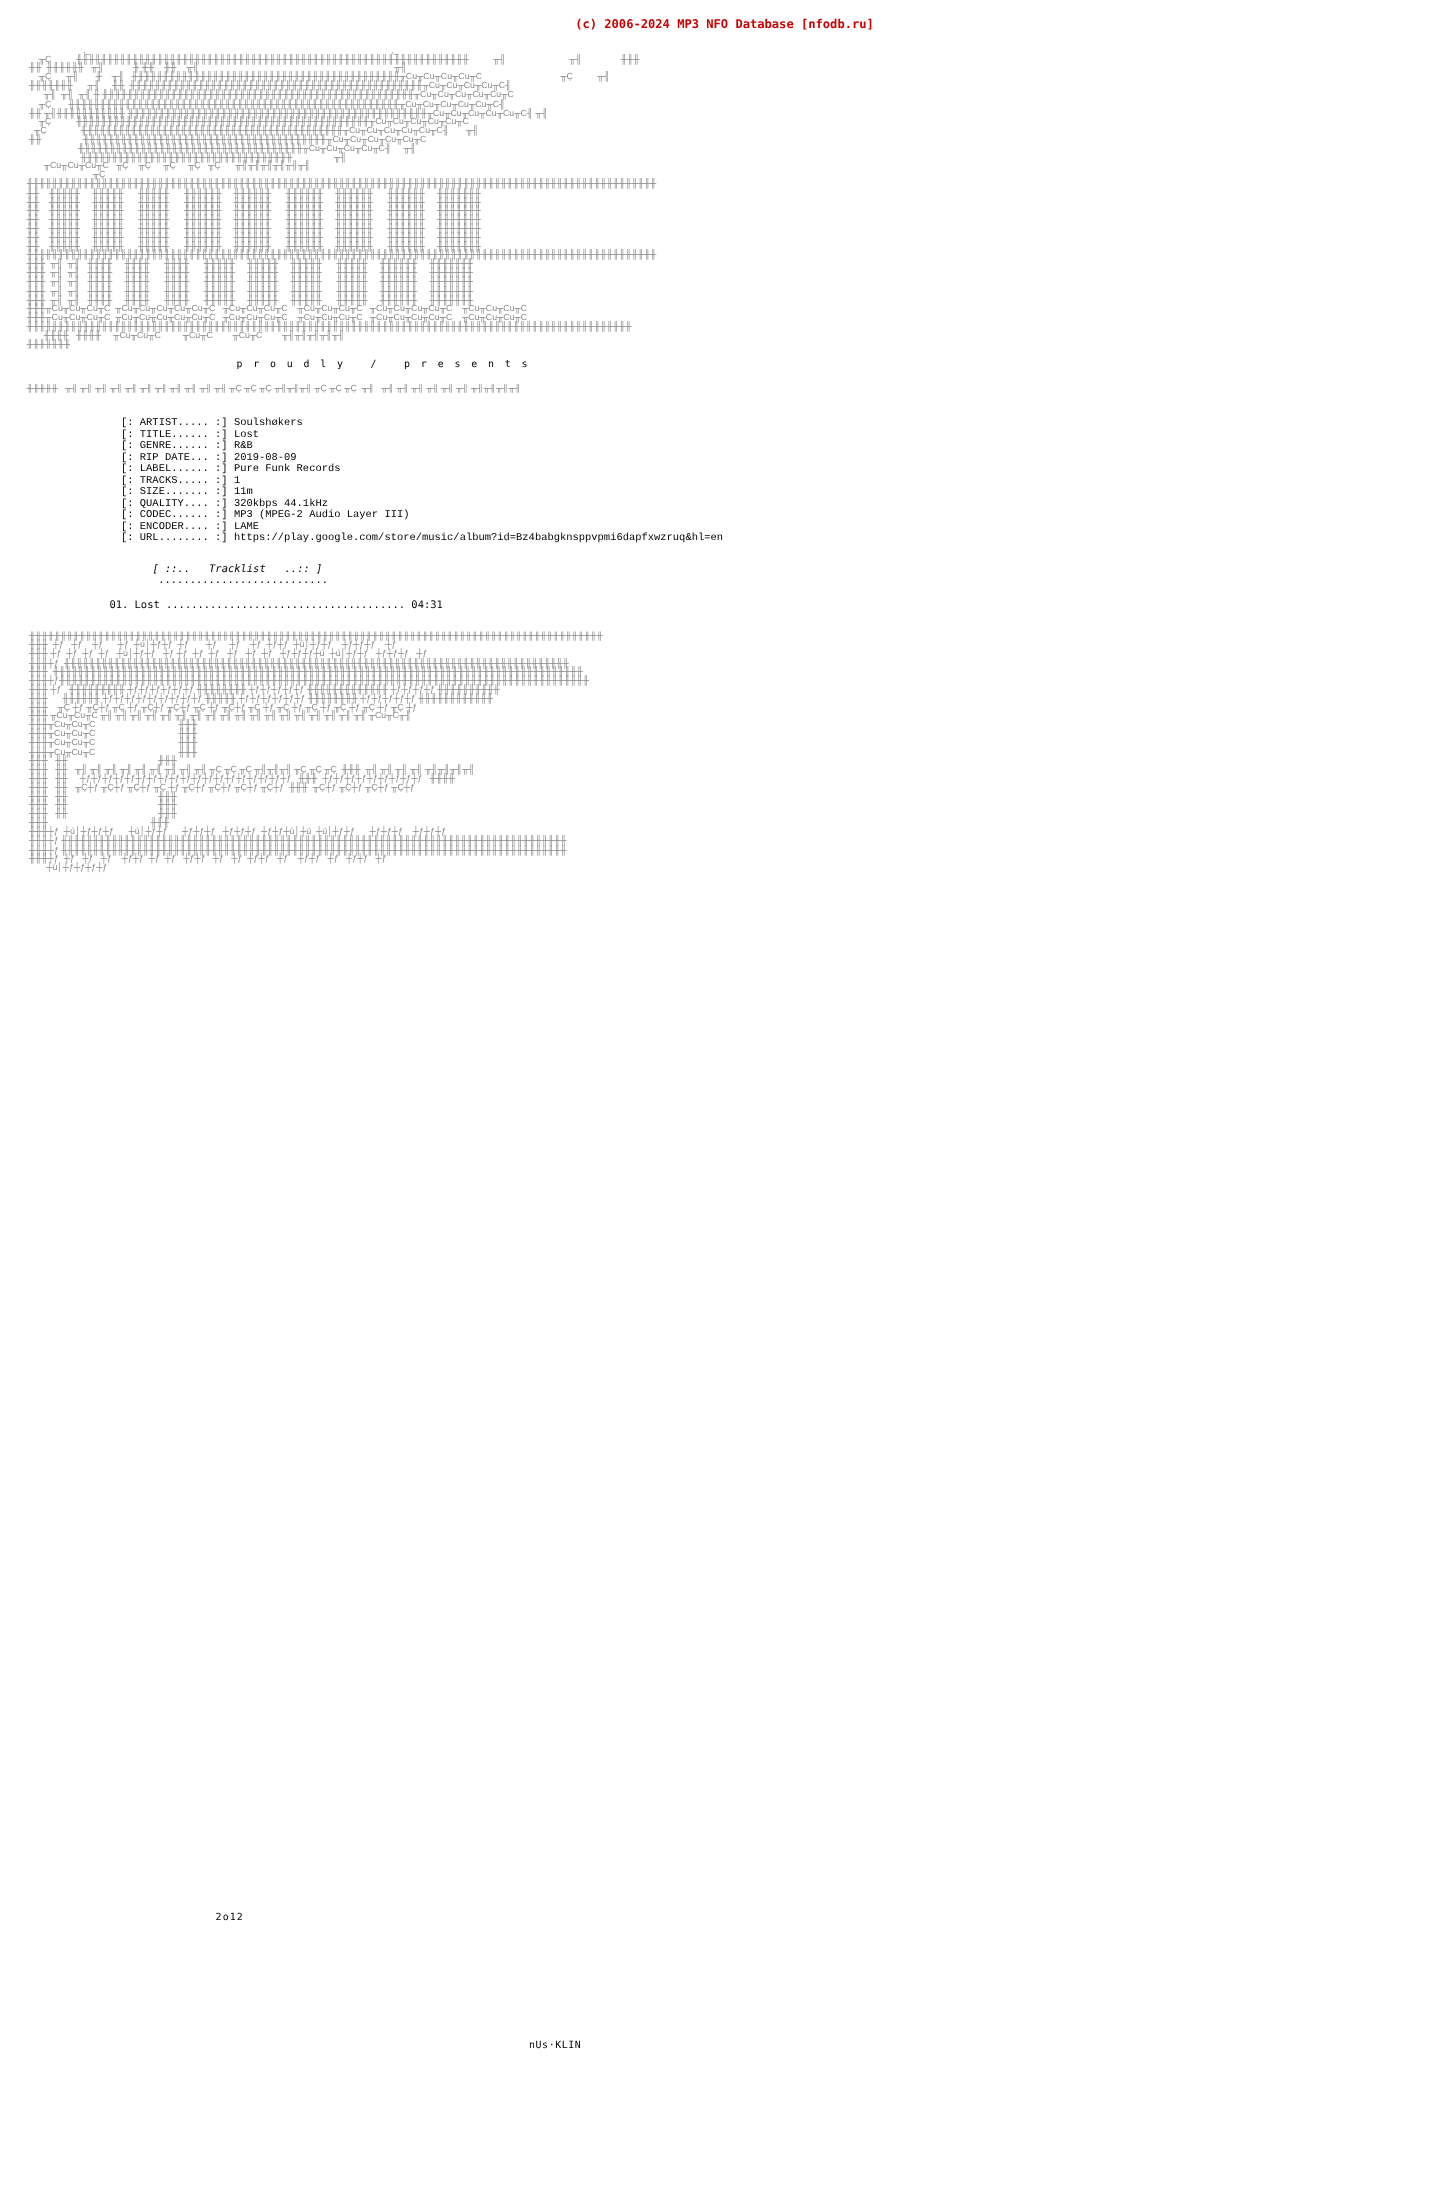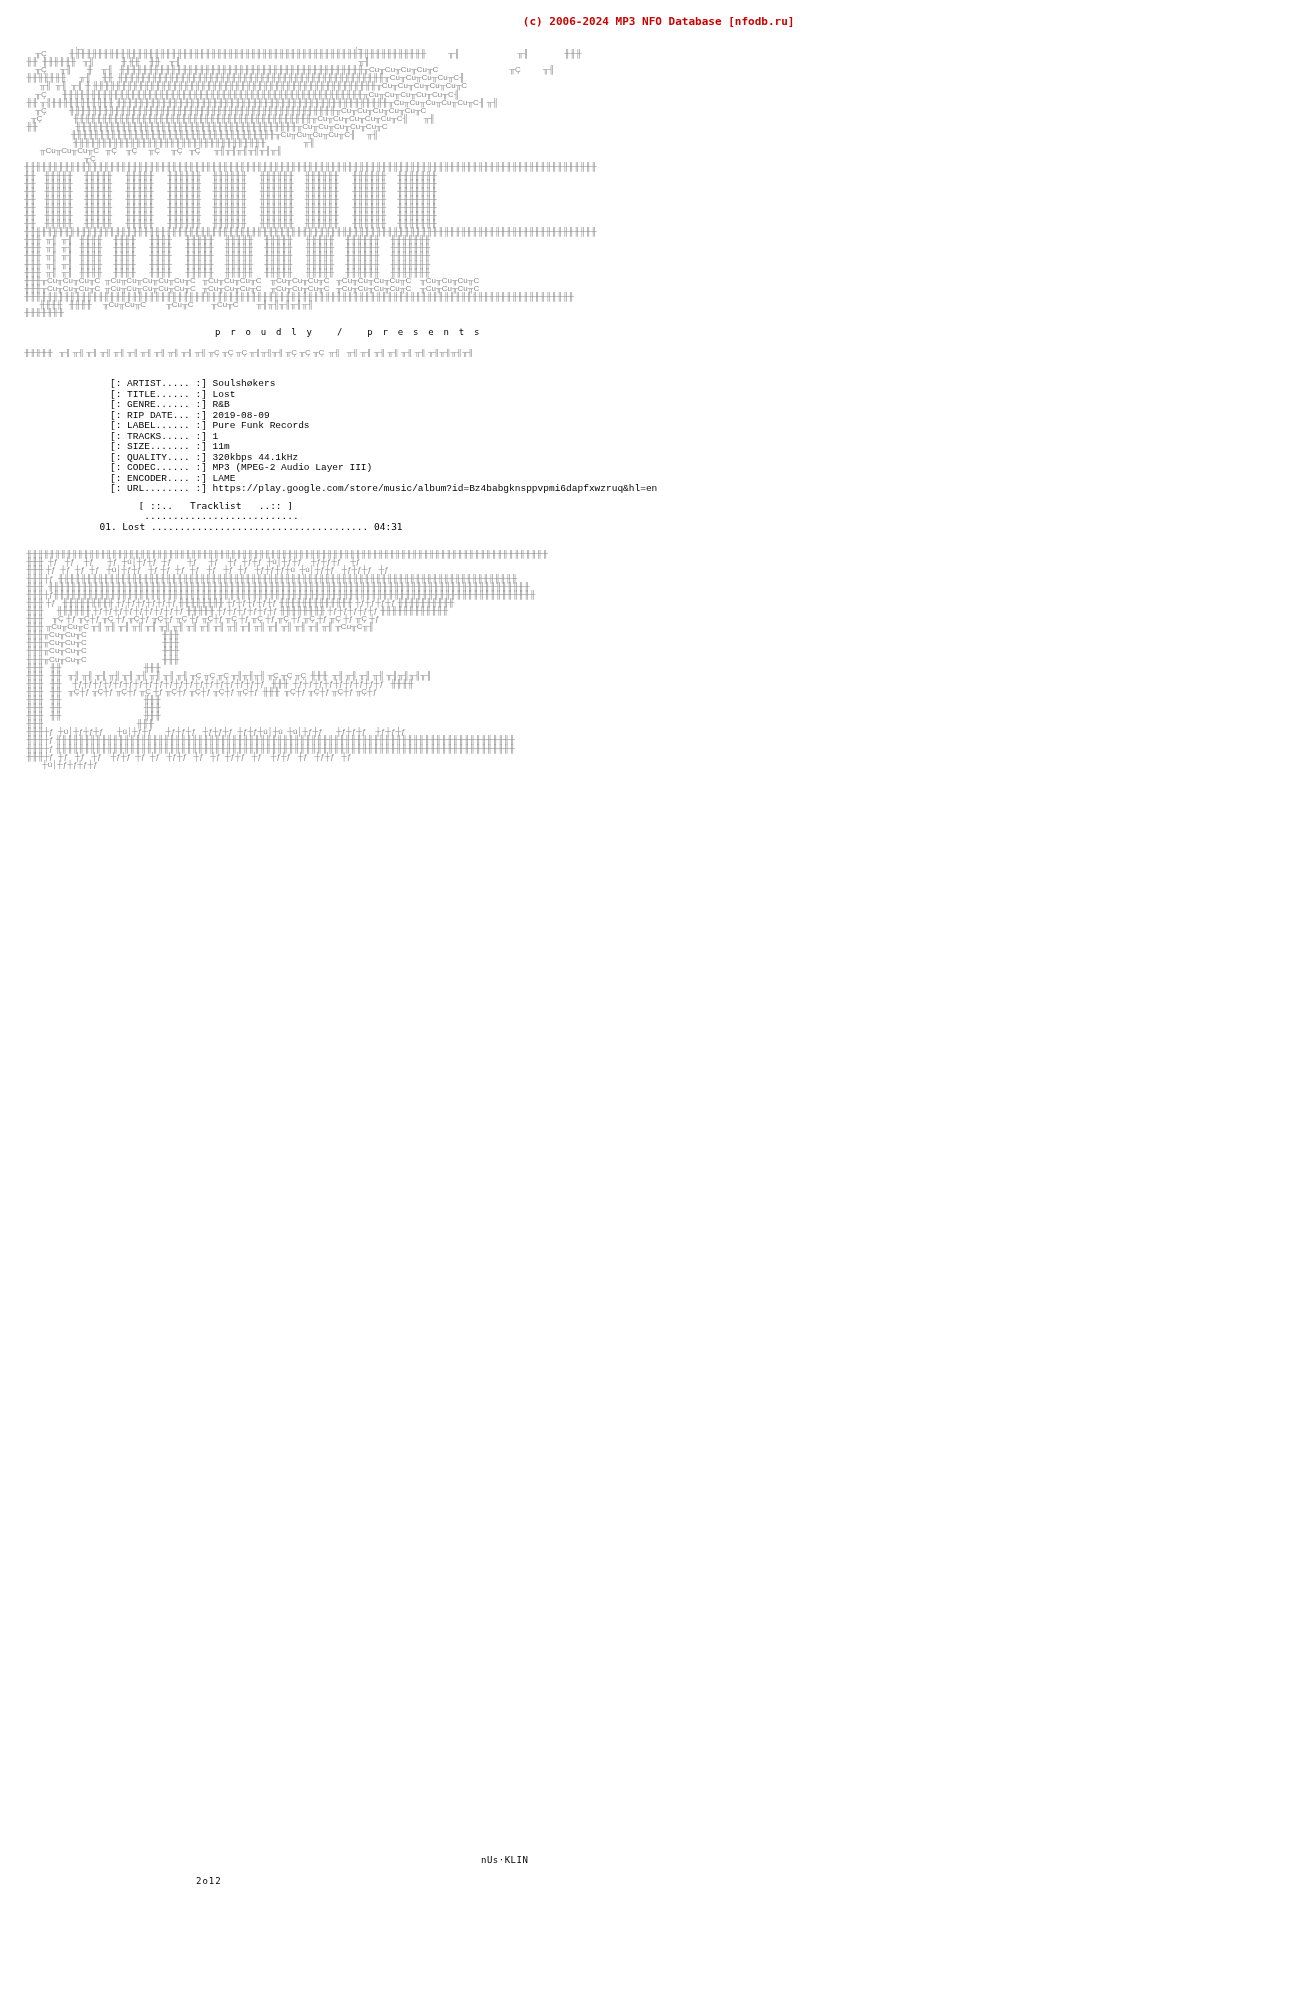--- a/index.html
+++ b/index.html
@@ -64,43 +64,44 @@
     color: #000000;
     margin: 0;
     margin-left: 100px;
     white-space: pre;
   }
   pre.tracklist-head {
     font-family: "DejaVu Sans Mono", "Liberation Mono", monospace;
     font-size: 9.5px;
     line-height: 10.5px;
     color: #000000;
-    margin: 0;
+    margin: 12px;
     margin-left: 100px;
     white-space: pre;
+    font-style: italic;
   }
   pre.tracklist {
     font-family: "DejaVu Sans Mono", "Liberation Mono", monospace;
     font-size: 9.5px;
     line-height: 10.5px;
     color: #000000;
     margin: 0;
     margin-left: 78px;
     white-space: pre;
   }
   .spacer-sm { height: 6px; }
   .spacer-md { height: 10px; }
   .footer-word {
     position: absolute;
     font-family: "DejaVu Sans Mono", "Liberation Mono", monospace;
     font-size: 9px;
     color: #000000;
     white-space: pre;
   }
-  .year-mark { left: 196px; top: 1876px; letter-spacing: 1px; }
+  .year-mark { left: 196px; top: 1738px; letter-spacing: 1px; }
   .group-mark { left: 481px; top: 1855px; letter-spacing: 0.5px; }
 </style>
 </head>
 <body>
 
 <div class="header-bar">
   <span>(c) 2006-2024 MP3 NFO Database [nfodb.ru]</span>
 </div>
 
 <div class="nfo-wrap">

